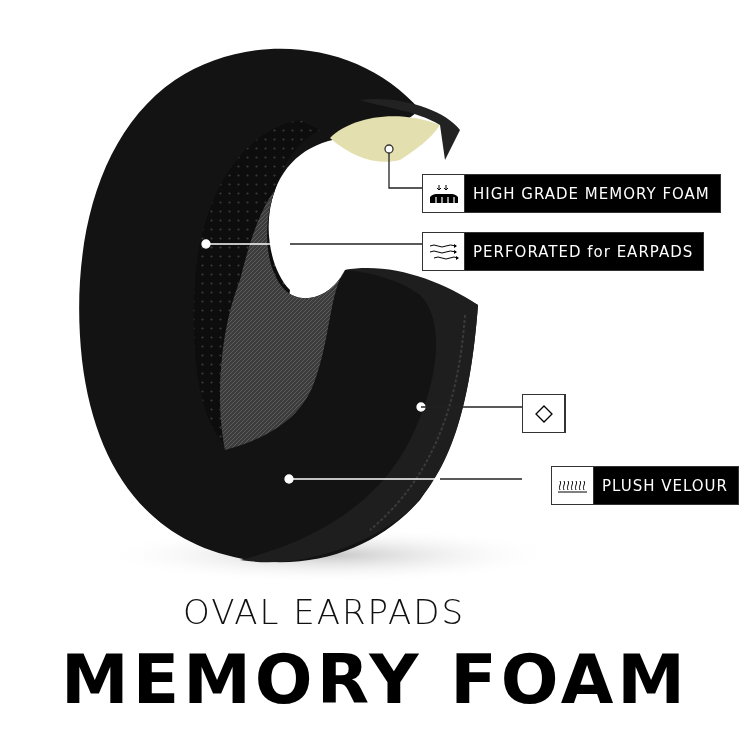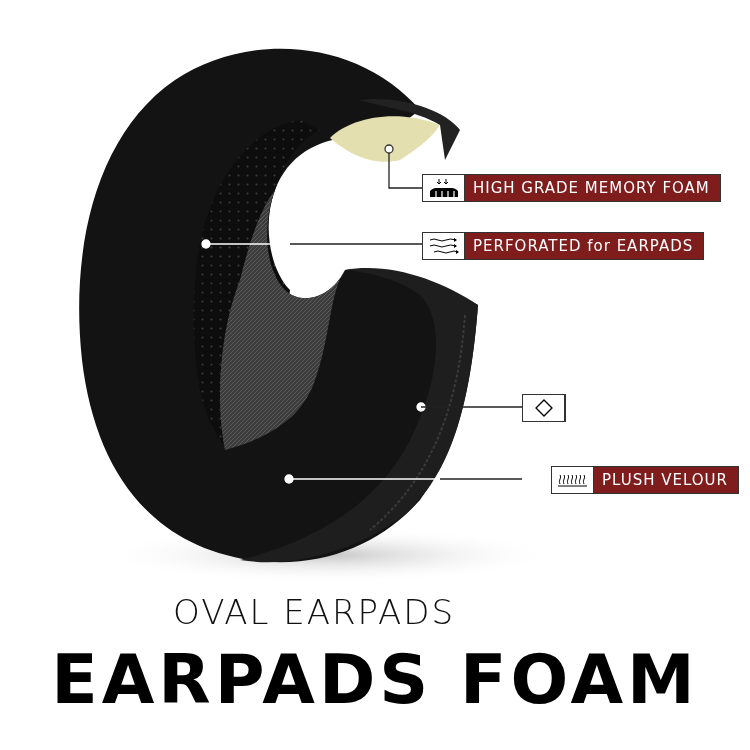--- a/index.html
+++ b/index.html
@@ -1,22 +1,22 @@
 <!DOCTYPE html>
 <html><head>
 <meta charset="utf-8">
 <style>
   * { box-sizing: border-box; margin: 0; padding: 0; }
   html, body { width: 750px; height: 750px; background: #ffffff; overflow: hidden; }
   body { position: relative; font-family: "Liberation Sans", sans-serif; }
   .product { position: absolute; left: 0; top: 0; width: 750px; height: 600px; }
-  .label-box { position: absolute; display: flex; height: 28px; border: 1px solid #333; background: #7f1d1d; text-align: center; }
+  .label-box { position: absolute; display: flex; height: 39px; border: 1px solid #333; background: #000000; text-align: center; }
   .label-icon { width: 42px; background: #fff; display: flex; align-items: center; justify-content: center; border-right: 1px solid #333; }
   .label-text { color: #fff; font-family: "DejaVu Sans", sans-serif; font-size: 15px; letter-spacing: 1px; display: flex; align-items: center; padding: 0 10px 0 8px; white-space: nowrap; }
-  .subtitle { position: absolute; left: 4px; width: 620px; top: 592px; text-align: center; font-family: "DejaVu Sans", sans-serif; font-weight: 200; font-size: 34px; letter-spacing: 2px; color: #111; }
+  .subtitle { position: absolute; left: 14px; width: 620px; top: 592px; text-align: center; font-family: "DejaVu Sans", sans-serif; font-weight: 200; font-size: 34px; letter-spacing: 2px; color: #111; }
   .title { position: absolute; left: 0; width: 750px; top: 640px; text-align: center; font-family: "DejaVu Sans", sans-serif; font-weight: bold; font-size: 68px; letter-spacing: 4px; color: #000; }
 </style>
 </head>
 <body>
 
 <svg class="product" viewBox="0 0 750 600" width="750" height="600">
   <defs>
     <radialGradient id="shadow" cx="50%" cy="50%" r="50%">
       <stop offset="0%" stop-color="#999" stop-opacity="0.55"></stop>
       <stop offset="100%" stop-color="#fff" stop-opacity="0"></stop>
@@ -92,13 +92,13 @@
   <div class="label-icon">
     <svg width="32" height="16" viewBox="0 0 32 16">
         <path d="M3 12 C1 8 5 6 3 3 M7 12 C5 8 9 6 7 3 M11 12 C9 8 13 6 11 3 M15 12 C13 8 17 6 15 3 M19 12 C17 8 21 6 19 3 M23 12 C21 8 25 6 23 3 M27 12 C25 8 29 6 27 3" stroke="#000" stroke-width="1" fill="none"></path>
         <path d="M1 14 H30" stroke="#000" stroke-width="1"></path>
       </svg>
   </div>
   <div class="label-text">PLUSH VELOUR</div>
 </div>
 
 <div class="subtitle">OVAL EARPADS</div>
-<div class="title">EARPADS FOAM</div>
+<div class="title">MEMORY FOAM</div>
 
 </body></html>

